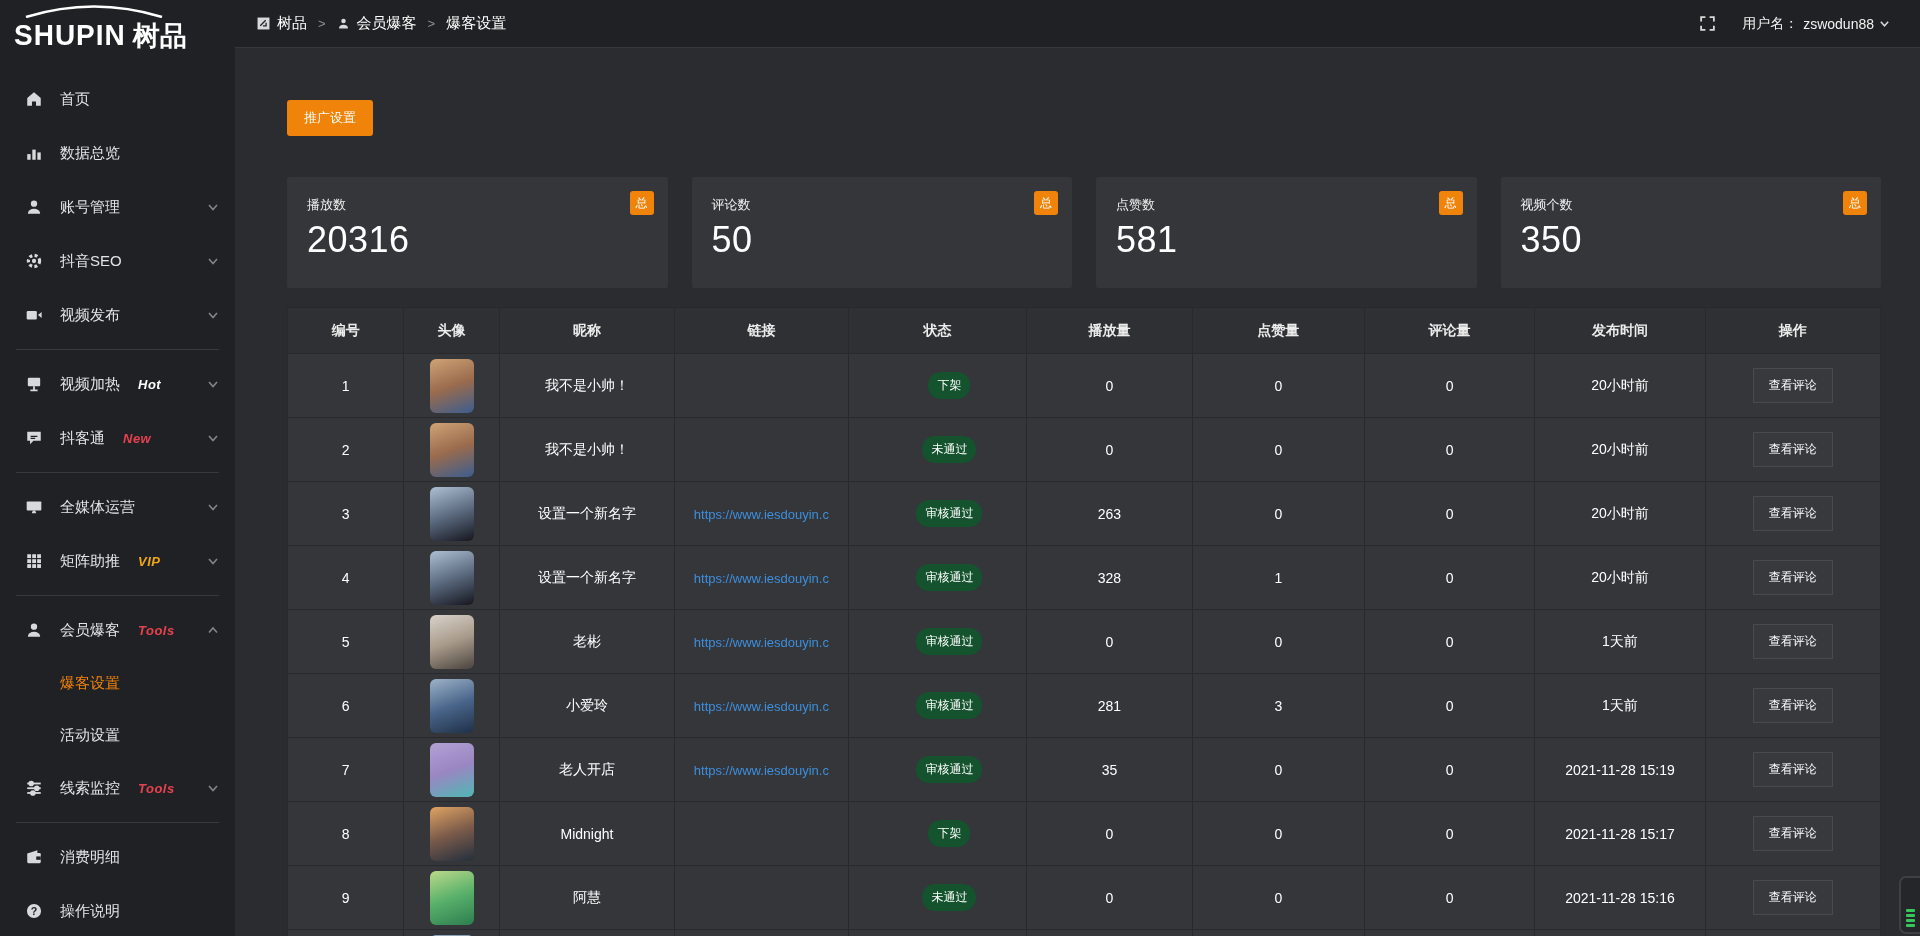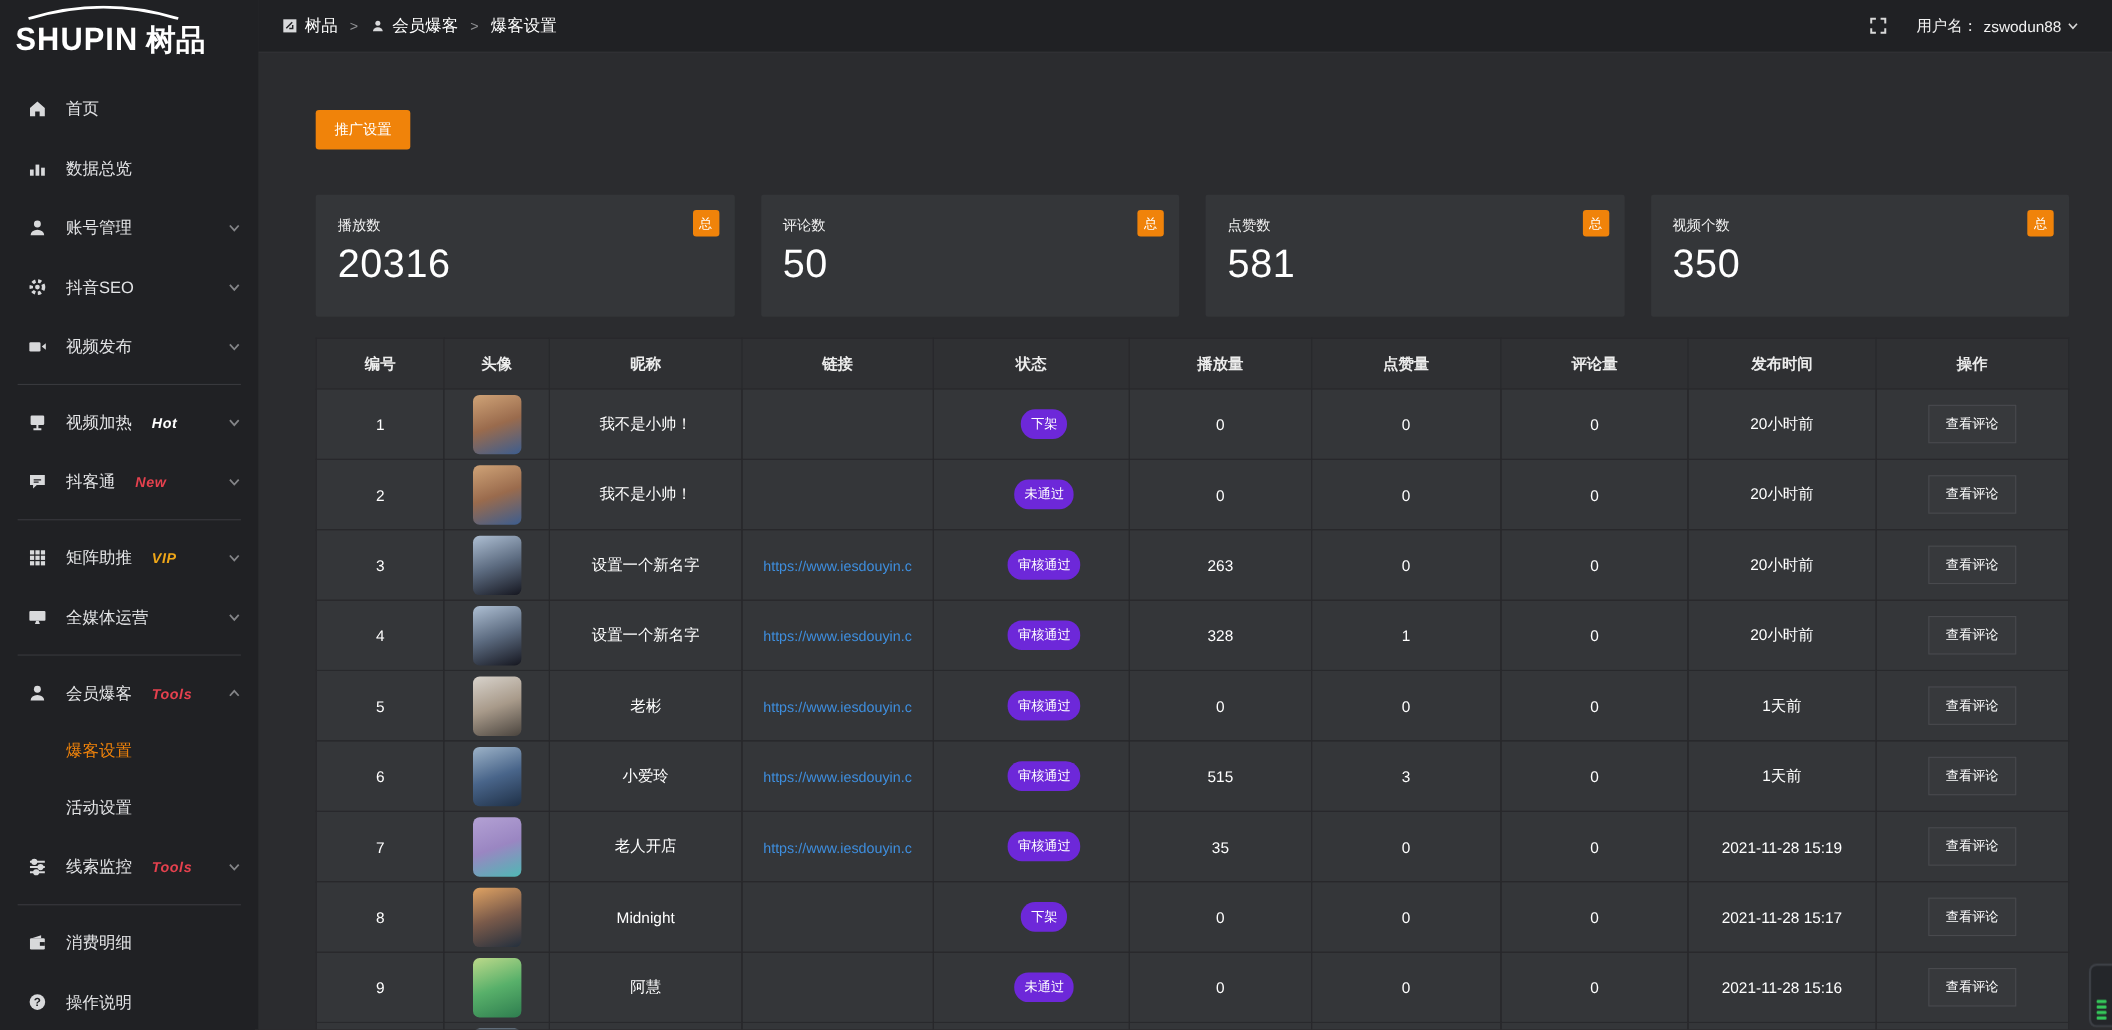--- a/index.html
+++ b/index.html
@@ -43,21 +43,21 @@
   .card { flex:1; position:relative; background:#343639; height:111px; padding:19px 20px; border-radius:2px; }
   .card-label { font-size:13px; color:#f1f1f1; }
   .card-value { font-size:36px; color:#fff; margin-top:5px; letter-spacing:.5px; }
   .total-badge { position:absolute; top:14px; right:14px; width:24px; height:24px; background:#F0830A; color:#fff; font-size:12px; display:flex; align-items:center; justify-content:center; border-radius:3px; }
 
   table.data-table { width:100%; margin-top:19px; border-collapse:collapse; table-layout:fixed; }
   .data-table th { background:#2f3033; height:46px; font-size:14px; font-weight:bold; color:#ececec; border:1px solid #28292c; }
   .data-table td { background:#343639; height:64px; text-align:center; vertical-align:middle; font-size:14px; color:#fff; border:1px solid #28292c; padding:0 6px; overflow:hidden; white-space:nowrap; }
   .avatar { width:44px; height:54px; border-radius:6px; margin:0 auto; }
   .video-link { color:#3E8EDE; text-decoration:none; font-size:13px; cursor:pointer; }
-  .status-badge { display:inline-block; background:#6d28d9; color:#fff; font-size:12px; padding:5px 9px; border-radius:13px;margin-left:24px; }
+  .status-badge { display:inline-block; background:#14532d; color:#fff; font-size:12px; padding:5px 9px; border-radius:13px;margin-left:24px; }
   .action-btn { background:#37393c; color:#fff; font-size:12px; padding:8px 15px; border:1px solid #494a4e; border-radius:0; cursor:pointer; font-family:inherit; }
 
   .floating-widget { position:fixed; right:0; bottom:2px; width:21px; height:58px; background:#24262a; border:2px solid #3d4046; border-right:none; border-radius:7px 0 0 7px; display:flex; align-items:flex-end; justify-content:center; padding-bottom:5px; cursor:pointer; }
   .widget-dots { display:flex; flex-direction:column; gap:2px; }
   .widget-dots i { width:9px; height:3px; background:#35c75a; border-radius:1px; }
 </style>
 </head>
 <body>
 
 <div class="layout">
@@ -160,48 +160,48 @@
           <span class="menu-badge" style="color: rgb(229, 65, 78);">New</span>
           <span class="chev">
             <svg width="12" height="12" viewBox="0 0 12 12" fill="none" stroke="#a5a6a9" stroke-width="1.6">
               <polyline points="2,4 6,8.5 10,4"></polyline>
             </svg>
           </span>
         </div>
         <hr class="side-divider">
         <div class="side-item">
           <span class="micon">
+            <svg width="18" height="18" viewBox="0 0 16 16">
+              <rect x="1.5" y="3" width="13" height="8" rx="0.8" fill="#d8d9db"></rect>
+              <path d="M6 13.5 L7 11 H9 L10 13.5 Z" fill="#d8d9db"></path>
+            </svg>
+          </span>
+          <span class="label">全媒体运营</span>
+          <span class="chev">
+            <svg width="12" height="12" viewBox="0 0 12 12" fill="none" stroke="#a5a6a9" stroke-width="1.6">
+              <polyline points="2,4 6,8.5 10,4"></polyline>
+            </svg>
+          </span>
+        </div>
+        <div class="side-item">
+          <span class="micon">
             <svg width="18" height="18" viewBox="0 0 16 16" fill="#d8d9db">
               <rect x="2" y="2" width="3.4" height="3.4"></rect>
               <rect x="6.4" y="2" width="3.4" height="3.4"></rect>
               <rect x="10.8" y="2" width="3.4" height="3.4"></rect>
               <rect x="2" y="6.4" width="3.4" height="3.4"></rect>
               <rect x="6.4" y="6.4" width="3.4" height="3.4"></rect>
               <rect x="10.8" y="6.4" width="3.4" height="3.4"></rect>
               <rect x="2" y="10.8" width="3.4" height="3.4"></rect>
               <rect x="6.4" y="10.8" width="3.4" height="3.4"></rect>
               <rect x="10.8" y="10.8" width="3.4" height="3.4"></rect>
             </svg>
           </span>
           <span class="label">矩阵助推</span>
           <span class="menu-badge" style="color: rgb(239, 167, 24);">VIP</span>
-          <span class="chev">
-            <svg width="12" height="12" viewBox="0 0 12 12" fill="none" stroke="#a5a6a9" stroke-width="1.6">
-              <polyline points="2,4 6,8.5 10,4"></polyline>
-            </svg>
-          </span>
-        </div>
-        <div class="side-item">
-          <span class="micon">
-            <svg width="18" height="18" viewBox="0 0 16 16">
-              <rect x="1.5" y="3" width="13" height="8" rx="0.8" fill="#d8d9db"></rect>
-              <path d="M6 13.5 L7 11 H9 L10 13.5 Z" fill="#d8d9db"></path>
-            </svg>
-          </span>
-          <span class="label">全媒体运营</span>
           <span class="chev">
             <svg width="12" height="12" viewBox="0 0 12 12" fill="none" stroke="#a5a6a9" stroke-width="1.6">
               <polyline points="2,4 6,8.5 10,4"></polyline>
             </svg>
           </span>
         </div>
         <hr class="side-divider">
         <div class="side-item">
           <span class="micon">
             <svg width="18" height="18" viewBox="0 0 16 16" fill="#d8d9db">
@@ -435,21 +435,21 @@
               <td><button class="action-btn">查看评论</button></td>
             </tr>
             <tr>
               <td>6</td>
               <td>
                 <div class="avatar" style="background: linear-gradient(160deg, rgb(157, 179, 200), rgb(73, 101, 138), rgb(31, 48, 71));"></div>
               </td>
               <td>小爱玲</td>
               <td><a class="video-link" href="#">https://www.iesdouyin.c</a></td>
               <td><span class="status-badge">审核通过</span></td>
-              <td>515</td>
+              <td>281</td>
               <td>3</td>
               <td>0</td>
               <td>1天前</td>
               <td><button class="action-btn">查看评论</button></td>
             </tr>
             <tr>
               <td>7</td>
               <td>
                 <div class="avatar" style="background: linear-gradient(160deg, rgb(179, 161, 212), rgb(154, 134, 194), rgb(79, 184, 180));"></div>
               </td>

